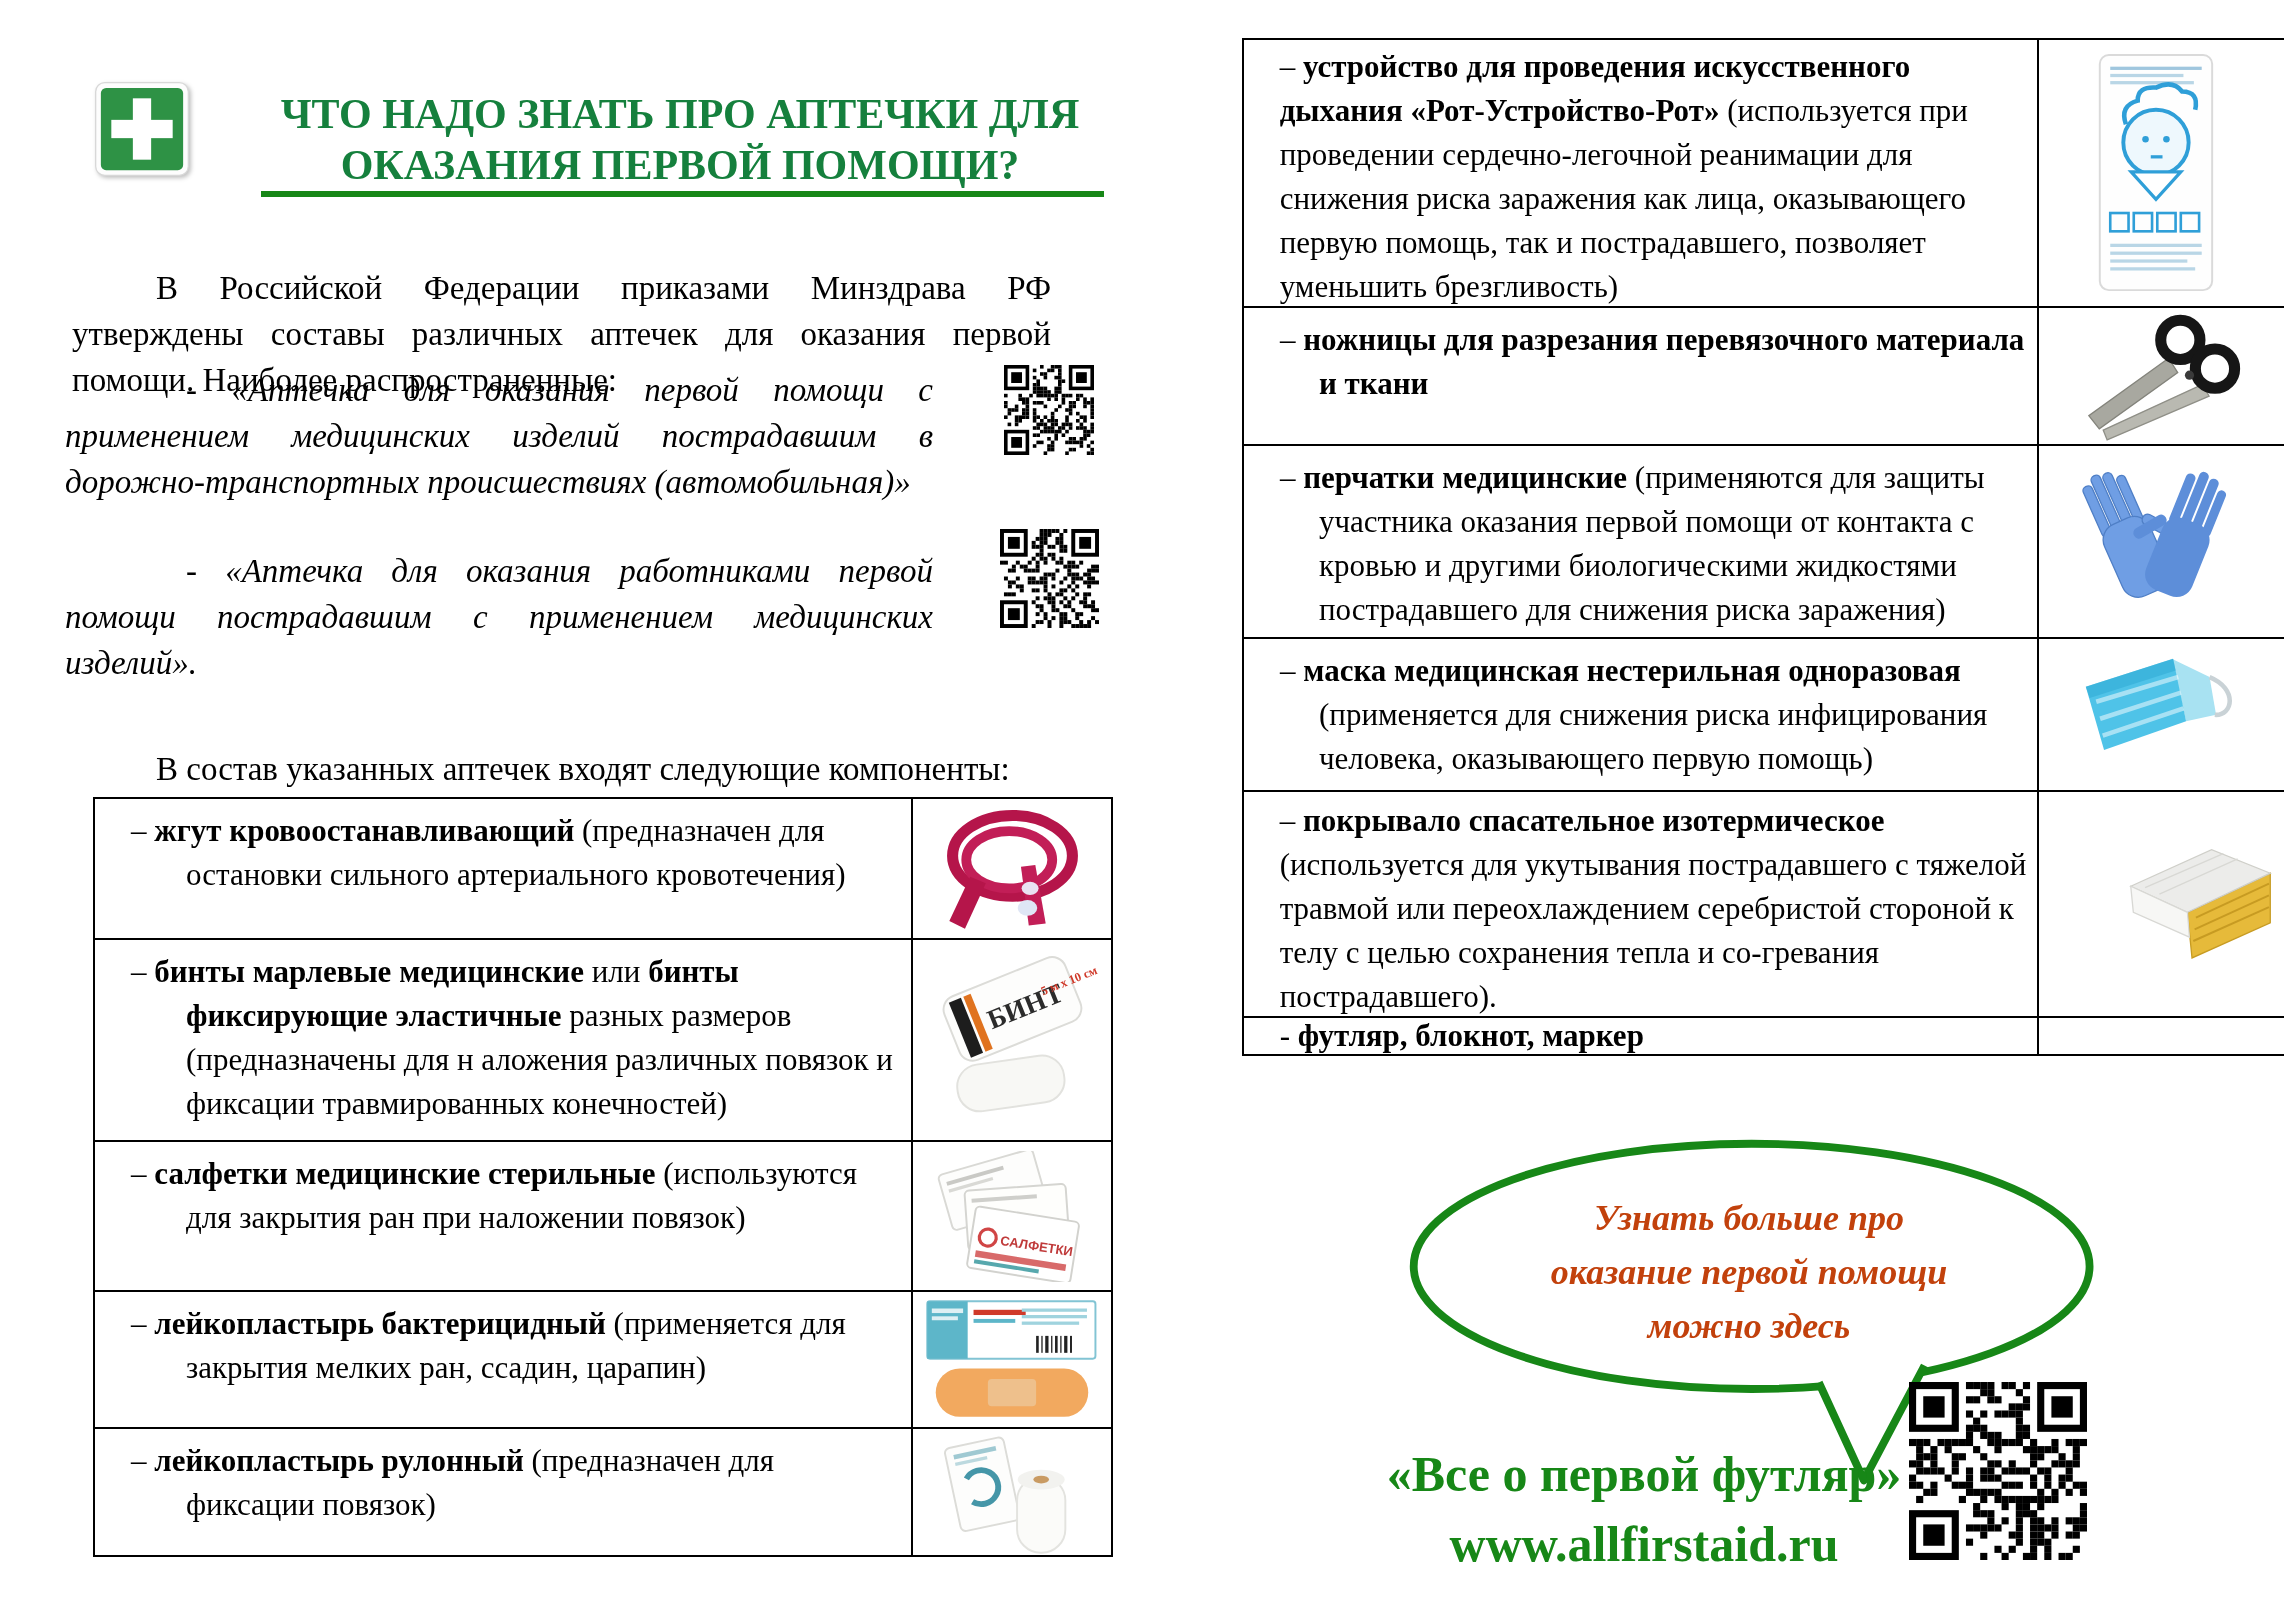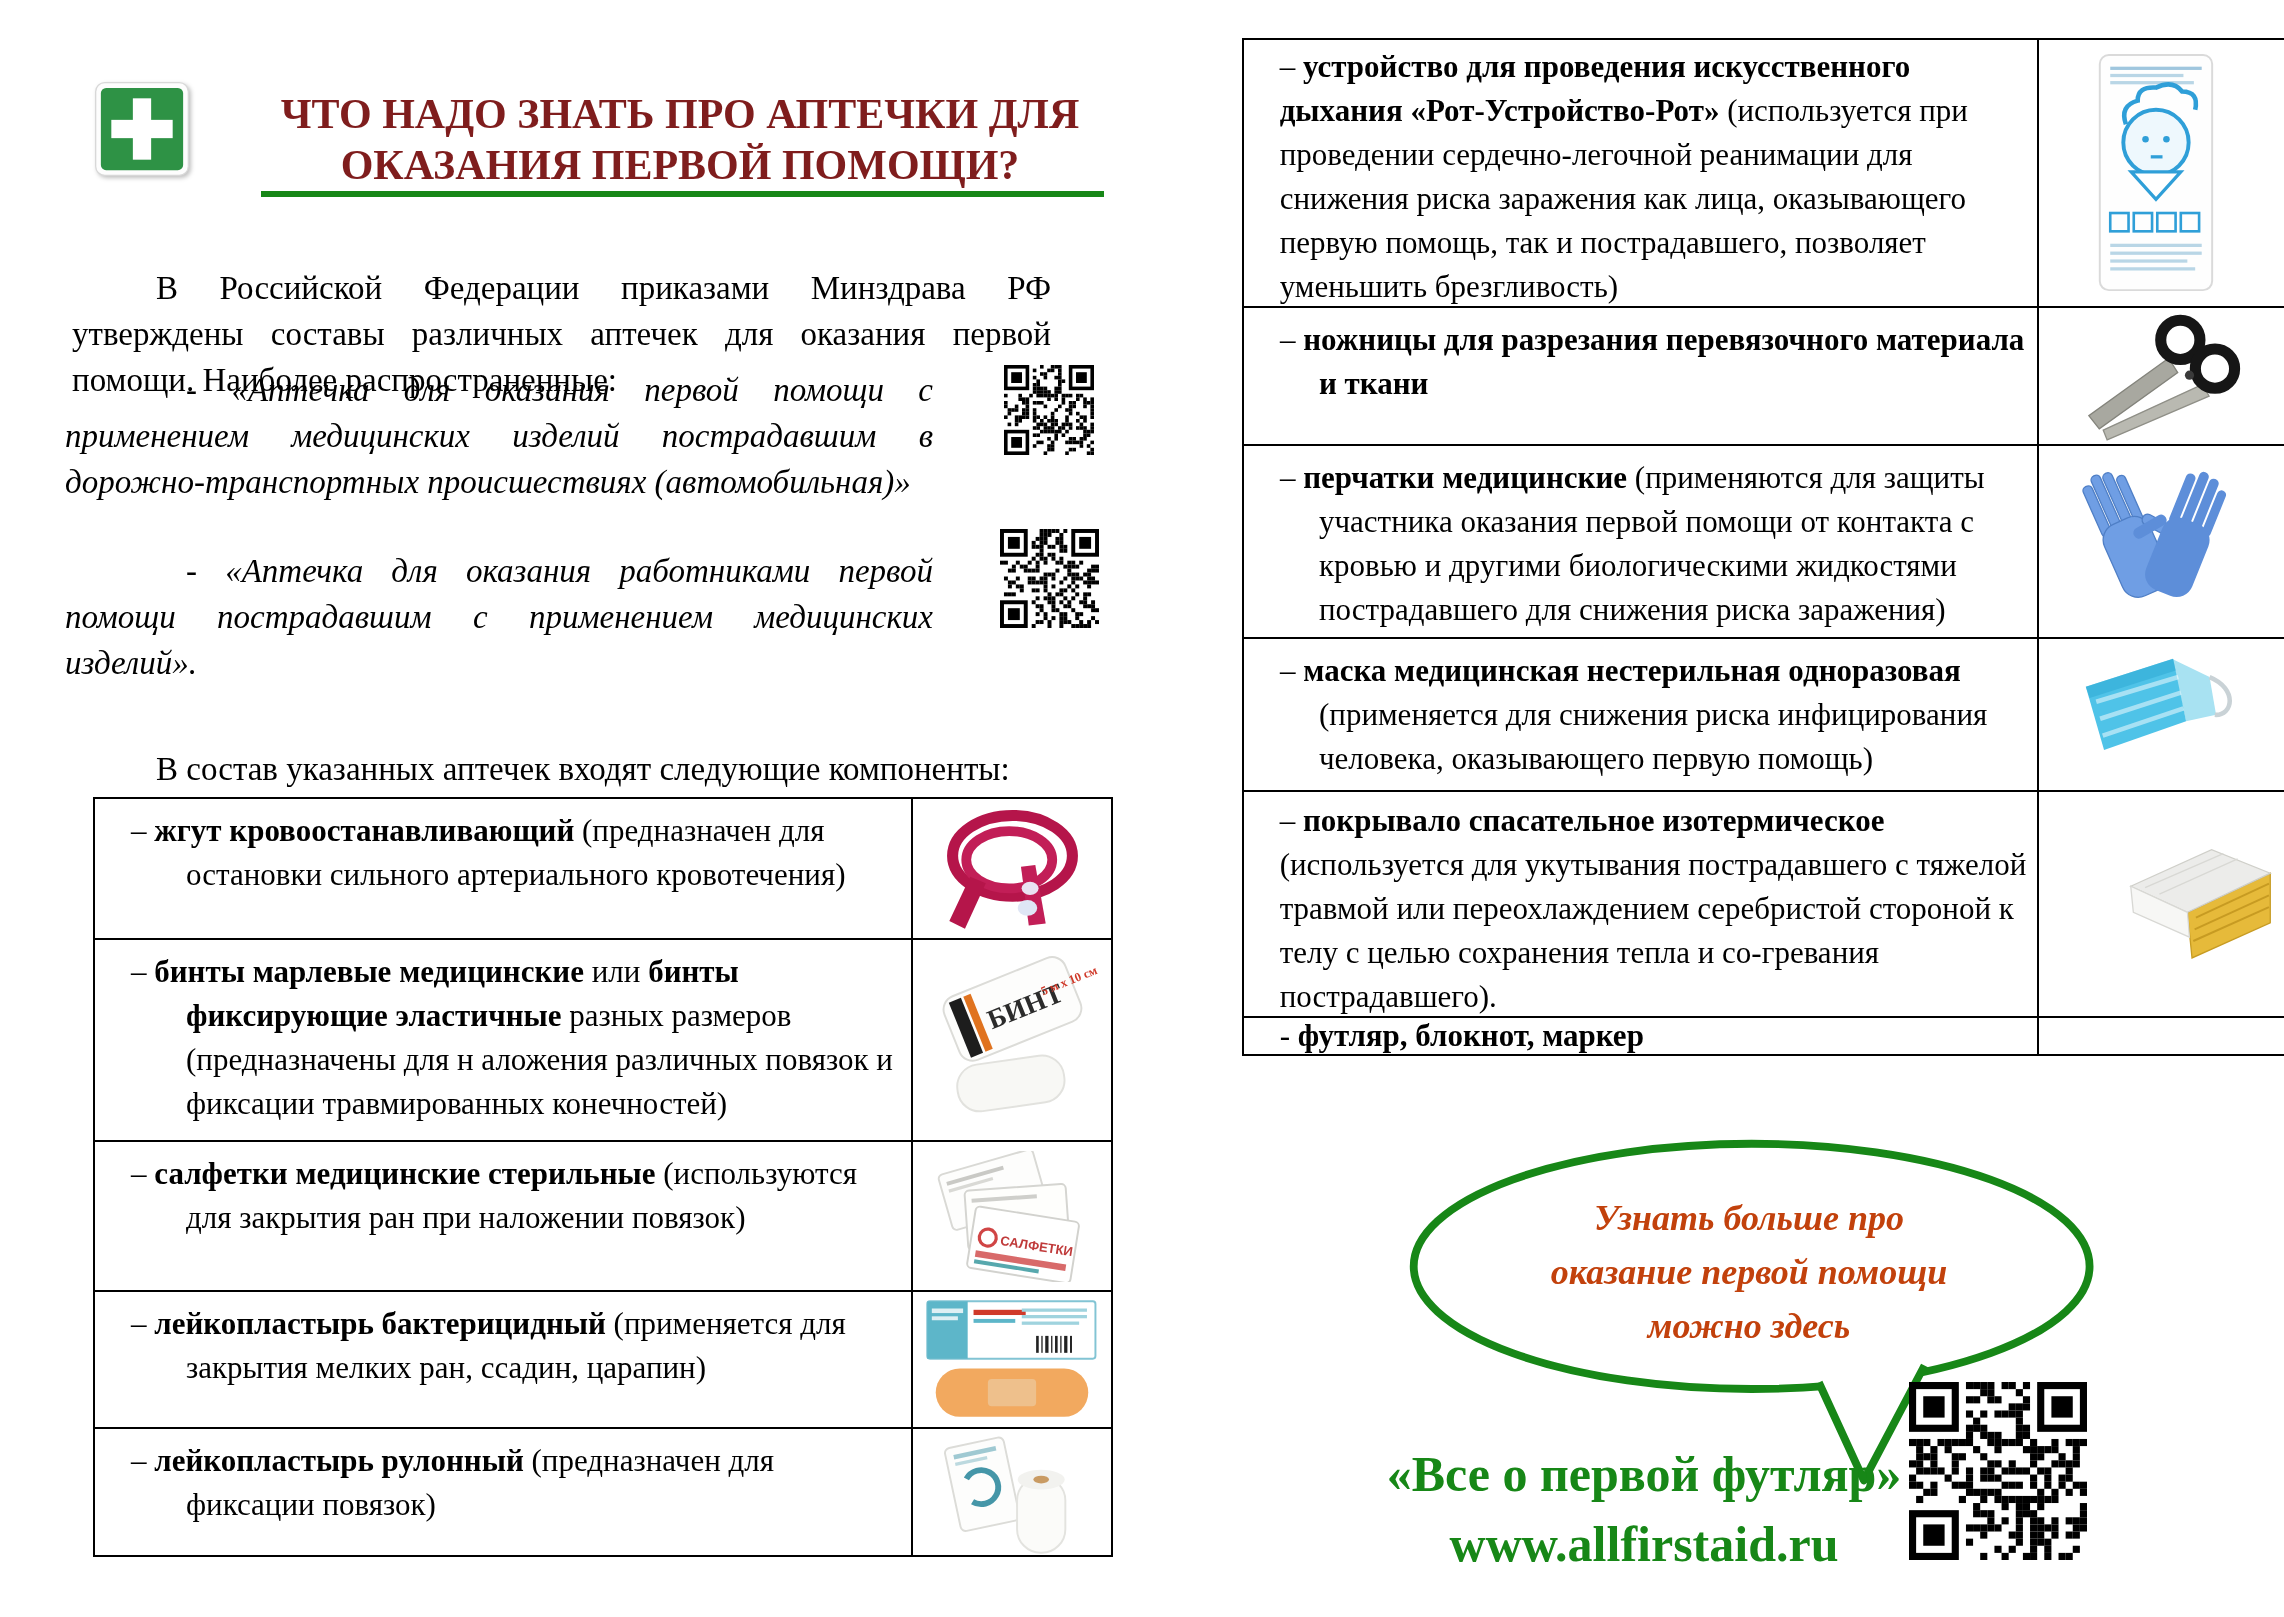--- a/index.html
+++ b/index.html
@@ -3,21 +3,21 @@
 <meta charset="utf-8">
 <style>
   html,body{margin:0;padding:0;background:#888;}
   .page{position:relative;width:2284px;height:1618px;background:#ffffff;overflow:hidden;
         font-family:"Liberation Serif","DejaVu Serif",serif;color:#000;}
   .abs{position:absolute;}
 
   
   .cross-wrap{left:95px;top:82px;width:94px;height:94px;filter:drop-shadow(2px 2.6px 2px rgba(0,0,0,.25));}
   .doc-title{left:251px;top:89px;width:858px;text-align:center;font-weight:bold;
-             font-size:42px;line-height:51px;color:#7f1d1d;}
+             font-size:42px;line-height:51px;color:#15803d;}
   .title-underline{left:261px;top:191px;width:843px;height:5.9px;background:#178717;}
 
   
   .para{left:72px;width:979px;font-size:33px;line-height:46px;text-align:justify;margin-top:40px;}
   .para.indent{text-indent:84px;}
   .bullet{left:65px;width:868px;font-size:33px;line-height:46px;font-style:italic;
           text-align:justify;text-indent:121px;}
 
   
   .tbl{border:2px solid #000;}

